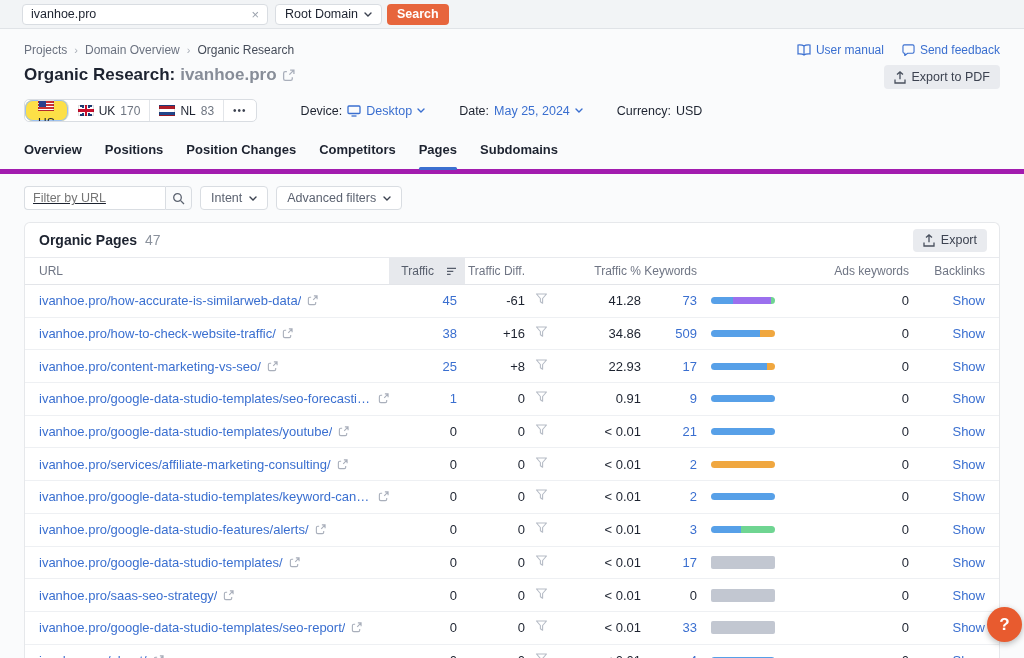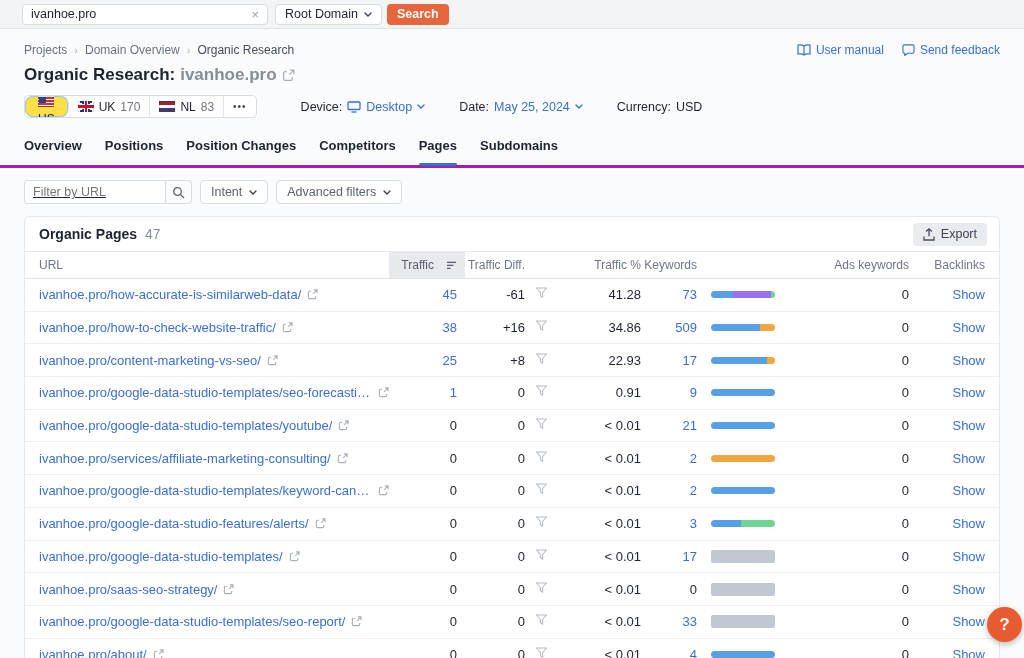--- a/index.html
+++ b/index.html
@@ -48,21 +48,21 @@
       linear-gradient(27deg, transparent 44%, #fff 44% 56%, transparent 56%),
       linear-gradient(-27deg, transparent 44%, #fff 44% 56%, transparent 56%),
       #1e3c78; }
   .flag-nl { background:linear-gradient(to bottom, #ae1c28 33%, #fff 33% 66%, #21468b 66%); }
   .inline-controls { display:flex; align-items:center; margin-left:44px; gap:34px; font-size:12.5px; }
   .ctl { display:flex; align-items:center; gap:5px; }
   .ctl .lbl { color:#1d2330; }
   .ctl .blue { color:#3a6fd0; cursor:pointer; display:flex; align-items:center; gap:5px; }
 
   
-  .tabs-row { display:flex; gap:23px; padding:20px 24px 0 24px; border-bottom:3px solid #a21caf; }
+  .tabs-row { display:flex; gap:23px; padding:20px 24px 0 24px; border-bottom:5px solid #a21caf; }
   .tab { font-size:13px; font-weight:bold; color:#1d2330; padding-bottom:12px; position:relative; cursor:pointer; }
   .tab.active::after { content:''; position:absolute; left:0; right:0; bottom:-1px; height:3px; border-radius:2px; background:#3a6fd0; }
 
   
   .filter-row { display:flex; align-items:center; padding:12px 24px 0 24px; gap:8px; }
   .url-filter { display:flex; height:24px;text-decoration:underline; }
   .url-filter input { width:141px; height:24px; border:1px solid #d9dde2; border-right:none; border-radius:4px 0 0 4px; padding:0 8px; font:inherit; font-size:12.5px; color:#8a919c; outline:none; background:#fff; }
   .url-filter .search-btn { width:27px; height:24px; border:1px solid #d9dde2; border-radius:0 4px 4px 0; background:#fafbfc; display:flex; align-items:center; justify-content:center; cursor:pointer; }
   .pill { height:24px; background:#fff; border:1px solid #d9dde2; border-radius:4px; display:flex; align-items:center; gap:7px; padding:0 10px; font-size:12.5px; color:#5b6270; cursor:pointer; }
 
@@ -140,20 +140,27 @@
 
 <div class="title-row">
   <div class="page-title">
     <span>Organic Research:</span>
     <span class="domain">ivanhoe.pro</span>
     <svg width="13" height="13" viewBox="0 0 12 12">
         <path d="M4.5 2.5H3c-.8 0-1.5.7-1.5 1.5v5c0 .8.7 1.5 1.5 1.5h5c.8 0 1.5-.7 1.5-1.5V7.5" fill="none" stroke="#a9afbb" stroke-width="1.2"></path>
         <path d="M7.5 1h3.5v3.5M10.7 1.3 6.8 5.2" fill="none" stroke="#a9afbb" stroke-width="1.2"></path>
       </svg>
   </div>
+  <button class="btn-gray">
+    <svg width="12" height="13" viewBox="0 0 12 13">
+        <path d="M6 1.2v7M3 3.6 6 .9l3 2.7" fill="none" stroke="#49505e" stroke-width="1.3"></path>
+        <path d="M1 8.5V12h10V8.5" fill="none" stroke="#49505e" stroke-width="1.3"></path>
+      </svg>
+    <span>Export to PDF</span>
+  </button>
 </div>
 
 <div class="controls-row">
   <div class="seg-group">
     <div class="seg selected">
       <span class="flag flag-us"></span>
       <span>US</span>
       <span class="val">1.1K</span>
     </div>
     <div class="seg">

